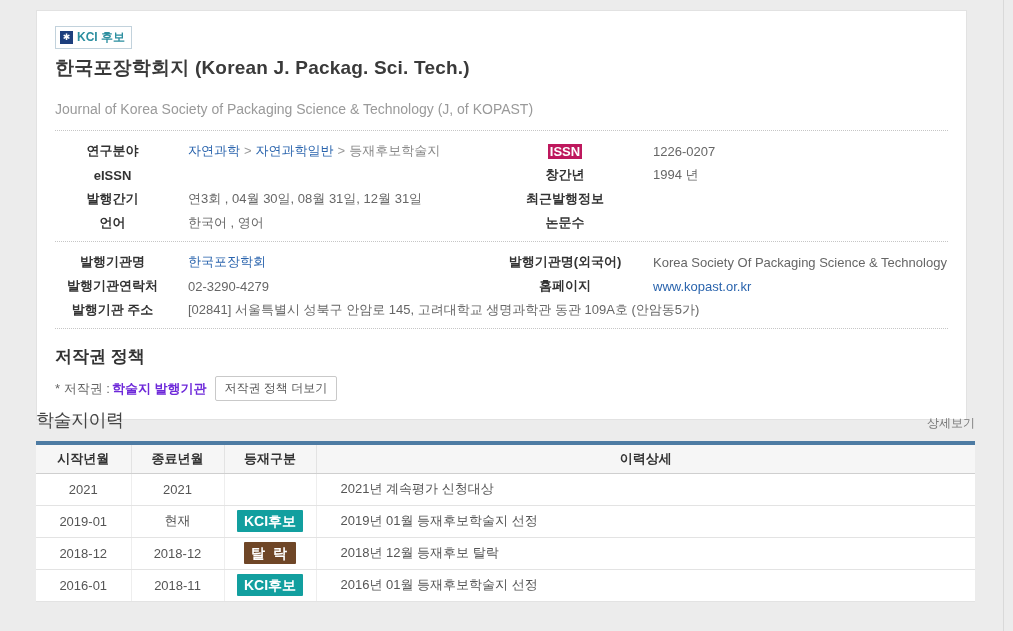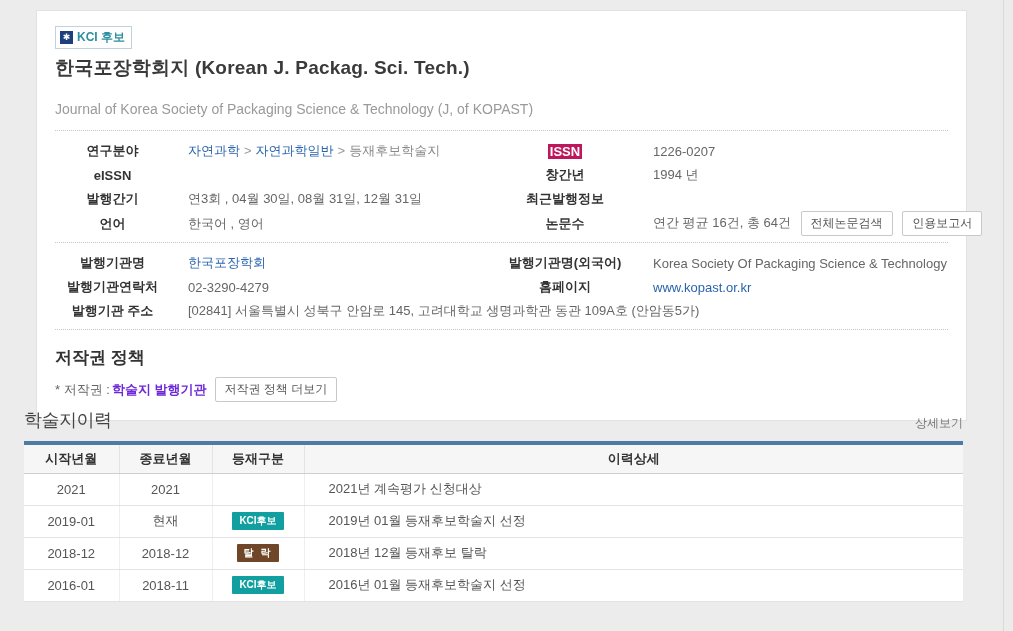--- a/index.html
+++ b/index.html
@@ -61,21 +61,21 @@
     margin-left:6px; cursor:pointer; white-space:nowrap;
   }
   .section-gap { margin-top:8px; }
 
   .copyright-head { margin-top:16px; font-size:17px; font-weight:bold; color:#333; }
   .copyright-line { margin-top:8px; font-size:13px; color:#666; display:flex; align-items:center; }
   .copyright-line b { color:#6d28d9; margin-left:2px; }
   .copyright-line .mini-btn { margin-left:8px; }
 
   
-  .history { position:absolute; left:24px; top:408px; width:939px; }
+  .history { position:absolute; left:36px; top:408px; width:939px; }
   .history-head-row { display:flex; align-items:flex-end; justify-content:space-between; }
   .history-title { font-size:18px; color:#444; letter-spacing:-0.5px; }
   .history-detail { font-size:12px; color:#777; text-decoration:none; cursor:pointer; }
 
   table.hist {
     margin-top:9px; width:939px; border-collapse:collapse;
     border-top:4px solid #4d7ba3; border-bottom:1px solid #d9d9d9;
     font-size:13px; background:#737373;
   }
   table.hist th {
@@ -85,21 +85,21 @@
   }
   table.hist th:last-child { border-right:none; }
   table.hist td {
     height:32px; border-bottom:1px solid #e3e3e3; border-right:1px solid #eee;
     text-align:center; color:#555; background:#fff;
   }
   table.hist td:last-child { border-right:none; text-align:left; padding-left:24px; }
   .col-start { width:95px; } .col-end { width:93px; } .col-badge { width:92px; }
 
   .tag {
-    display:inline-block; color:#fff; font-size:10px; font-weight:bold;
+    display:inline-block; color:#fff; font-size:14px; font-weight:bold;
     padding:3px 7px; border-radius:1px; line-height:1.2; white-space:nowrap;
   }
   .tag.kci { background:#129f9f; }
   .tag.fail { background:#6f4627; letter-spacing:2px; }
 </style>
 </head>
 <body>
 
 <div class="page-edge"></div>
 
@@ -135,25 +135,20 @@
     <div class="info-row">
       <div class="info-label">발행간기</div>
       <div class="info-value">연3회 , 04월 30일, 08월 31일, 12월 31일</div>
       <div class="info-label r">최근발행정보</div>
     </div>
 
     <div class="info-row">
       <div class="info-label">언어</div>
       <div class="info-value">한국어 , 영어</div>
       <div class="info-label r">논문수</div>
-      <div class="info-value r">
-        <span>연간 평균 16건, 총 64건</span>
-        <button class="mini-btn">전체논문검색</button>
-        <button class="mini-btn">인용보고서</button>
-      </div>
     </div>
   </div>
 
   <div class="dotted" style="margin-top:6px;"></div>
 
   <div class="section-gap">
     <div class="info-row">
       <div class="info-label">발행기관명</div>
       <div class="info-value">
         <a class="lnk">한국포장학회</a>

